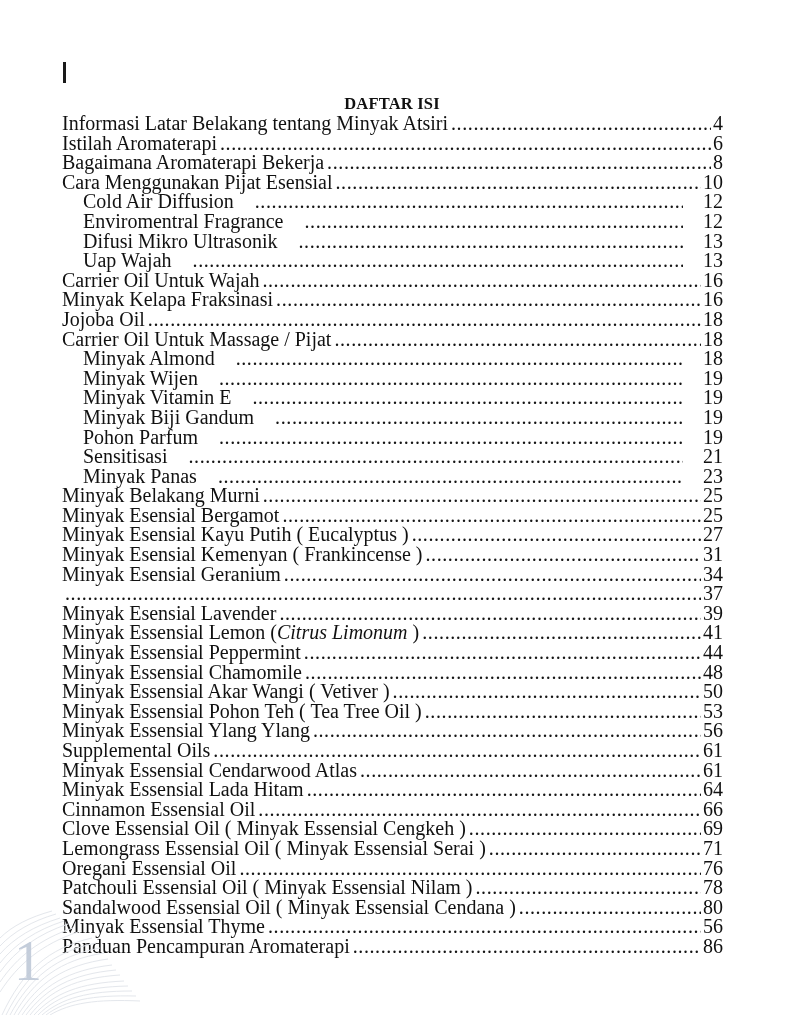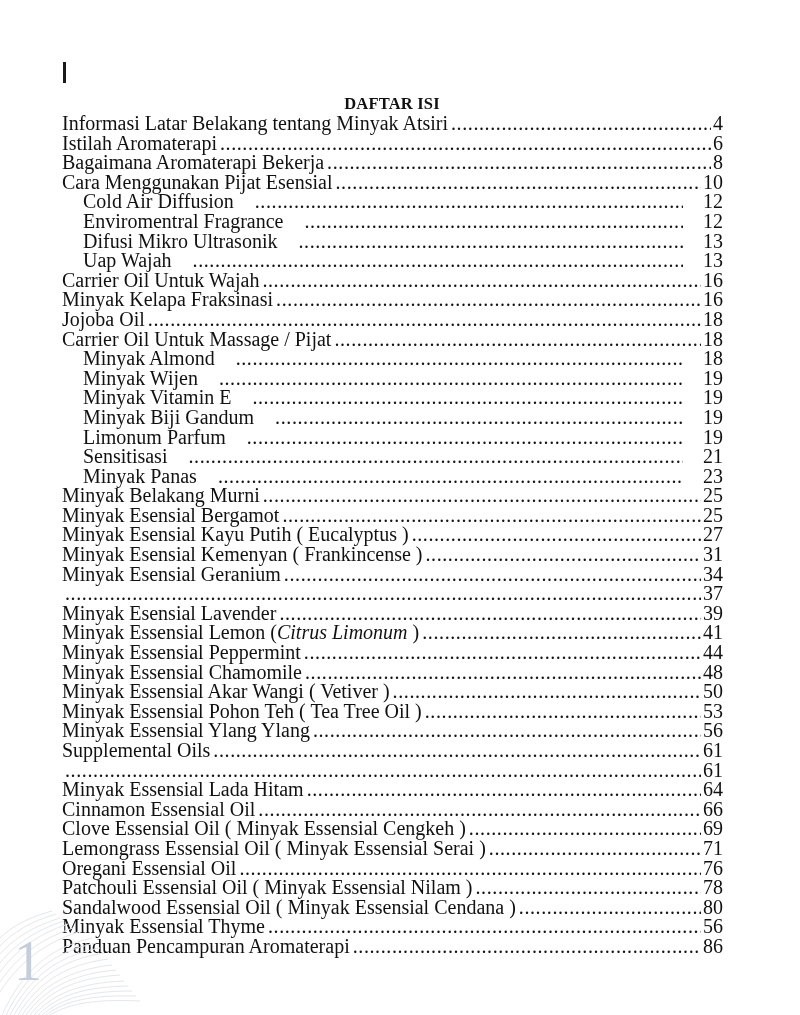--- a/index.html
+++ b/index.html
@@ -172,21 +172,21 @@
       <span class="toc-label"><span>Minyak Vitamin E</span><i></i><span></span></span>
       <span class="dots"></span>
       <span class="pagenum">19</span>
     </div>
       <div class="toc-row indent">
       <span class="toc-label"><span>Minyak Biji Gandum</span><i></i><span></span></span>
       <span class="dots"></span>
       <span class="pagenum">19</span>
     </div>
       <div class="toc-row indent">
-      <span class="toc-label"><span>Limonum Parfum</span><i></i><span></span></span>
+      <span class="toc-label"><span>Pohon Parfum</span><i></i><span></span></span>
       <span class="dots"></span>
       <span class="pagenum">19</span>
     </div>
       <div class="toc-row indent">
       <span class="toc-label"><span>Sensitisasi</span><i></i><span></span></span>
       <span class="dots"></span>
       <span class="pagenum">21</span>
     </div>
       <div class="toc-row indent">
       <span class="toc-label"><span>Minyak Panas</span><i></i><span></span></span>
@@ -256,20 +256,21 @@
       <span class="toc-label"><span>Minyak Essensial Ylang Ylang</span><i></i><span></span></span>
       <span class="dots"></span>
       <span class="pagenum">56</span>
     </div>
       <div class="toc-row">
       <span class="toc-label"><span>Supplemental Oils</span><i></i><span></span></span>
       <span class="dots"></span>
       <span class="pagenum">61</span>
     </div>
       <div class="toc-row">
+      <span class="toc-label"><span>Minyak Essensial Cendarwood Atlas</span><i></i><span></span></span>
       <span class="dots"></span>
       <span class="pagenum">61</span>
     </div>
       <div class="toc-row">
       <span class="toc-label"><span>Minyak Essensial Lada Hitam</span><i></i><span></span></span>
       <span class="dots"></span>
       <span class="pagenum">64</span>
     </div>
       <div class="toc-row">
       <span class="toc-label"><span>Cinnamon Essensial Oil</span><i></i><span></span></span>

